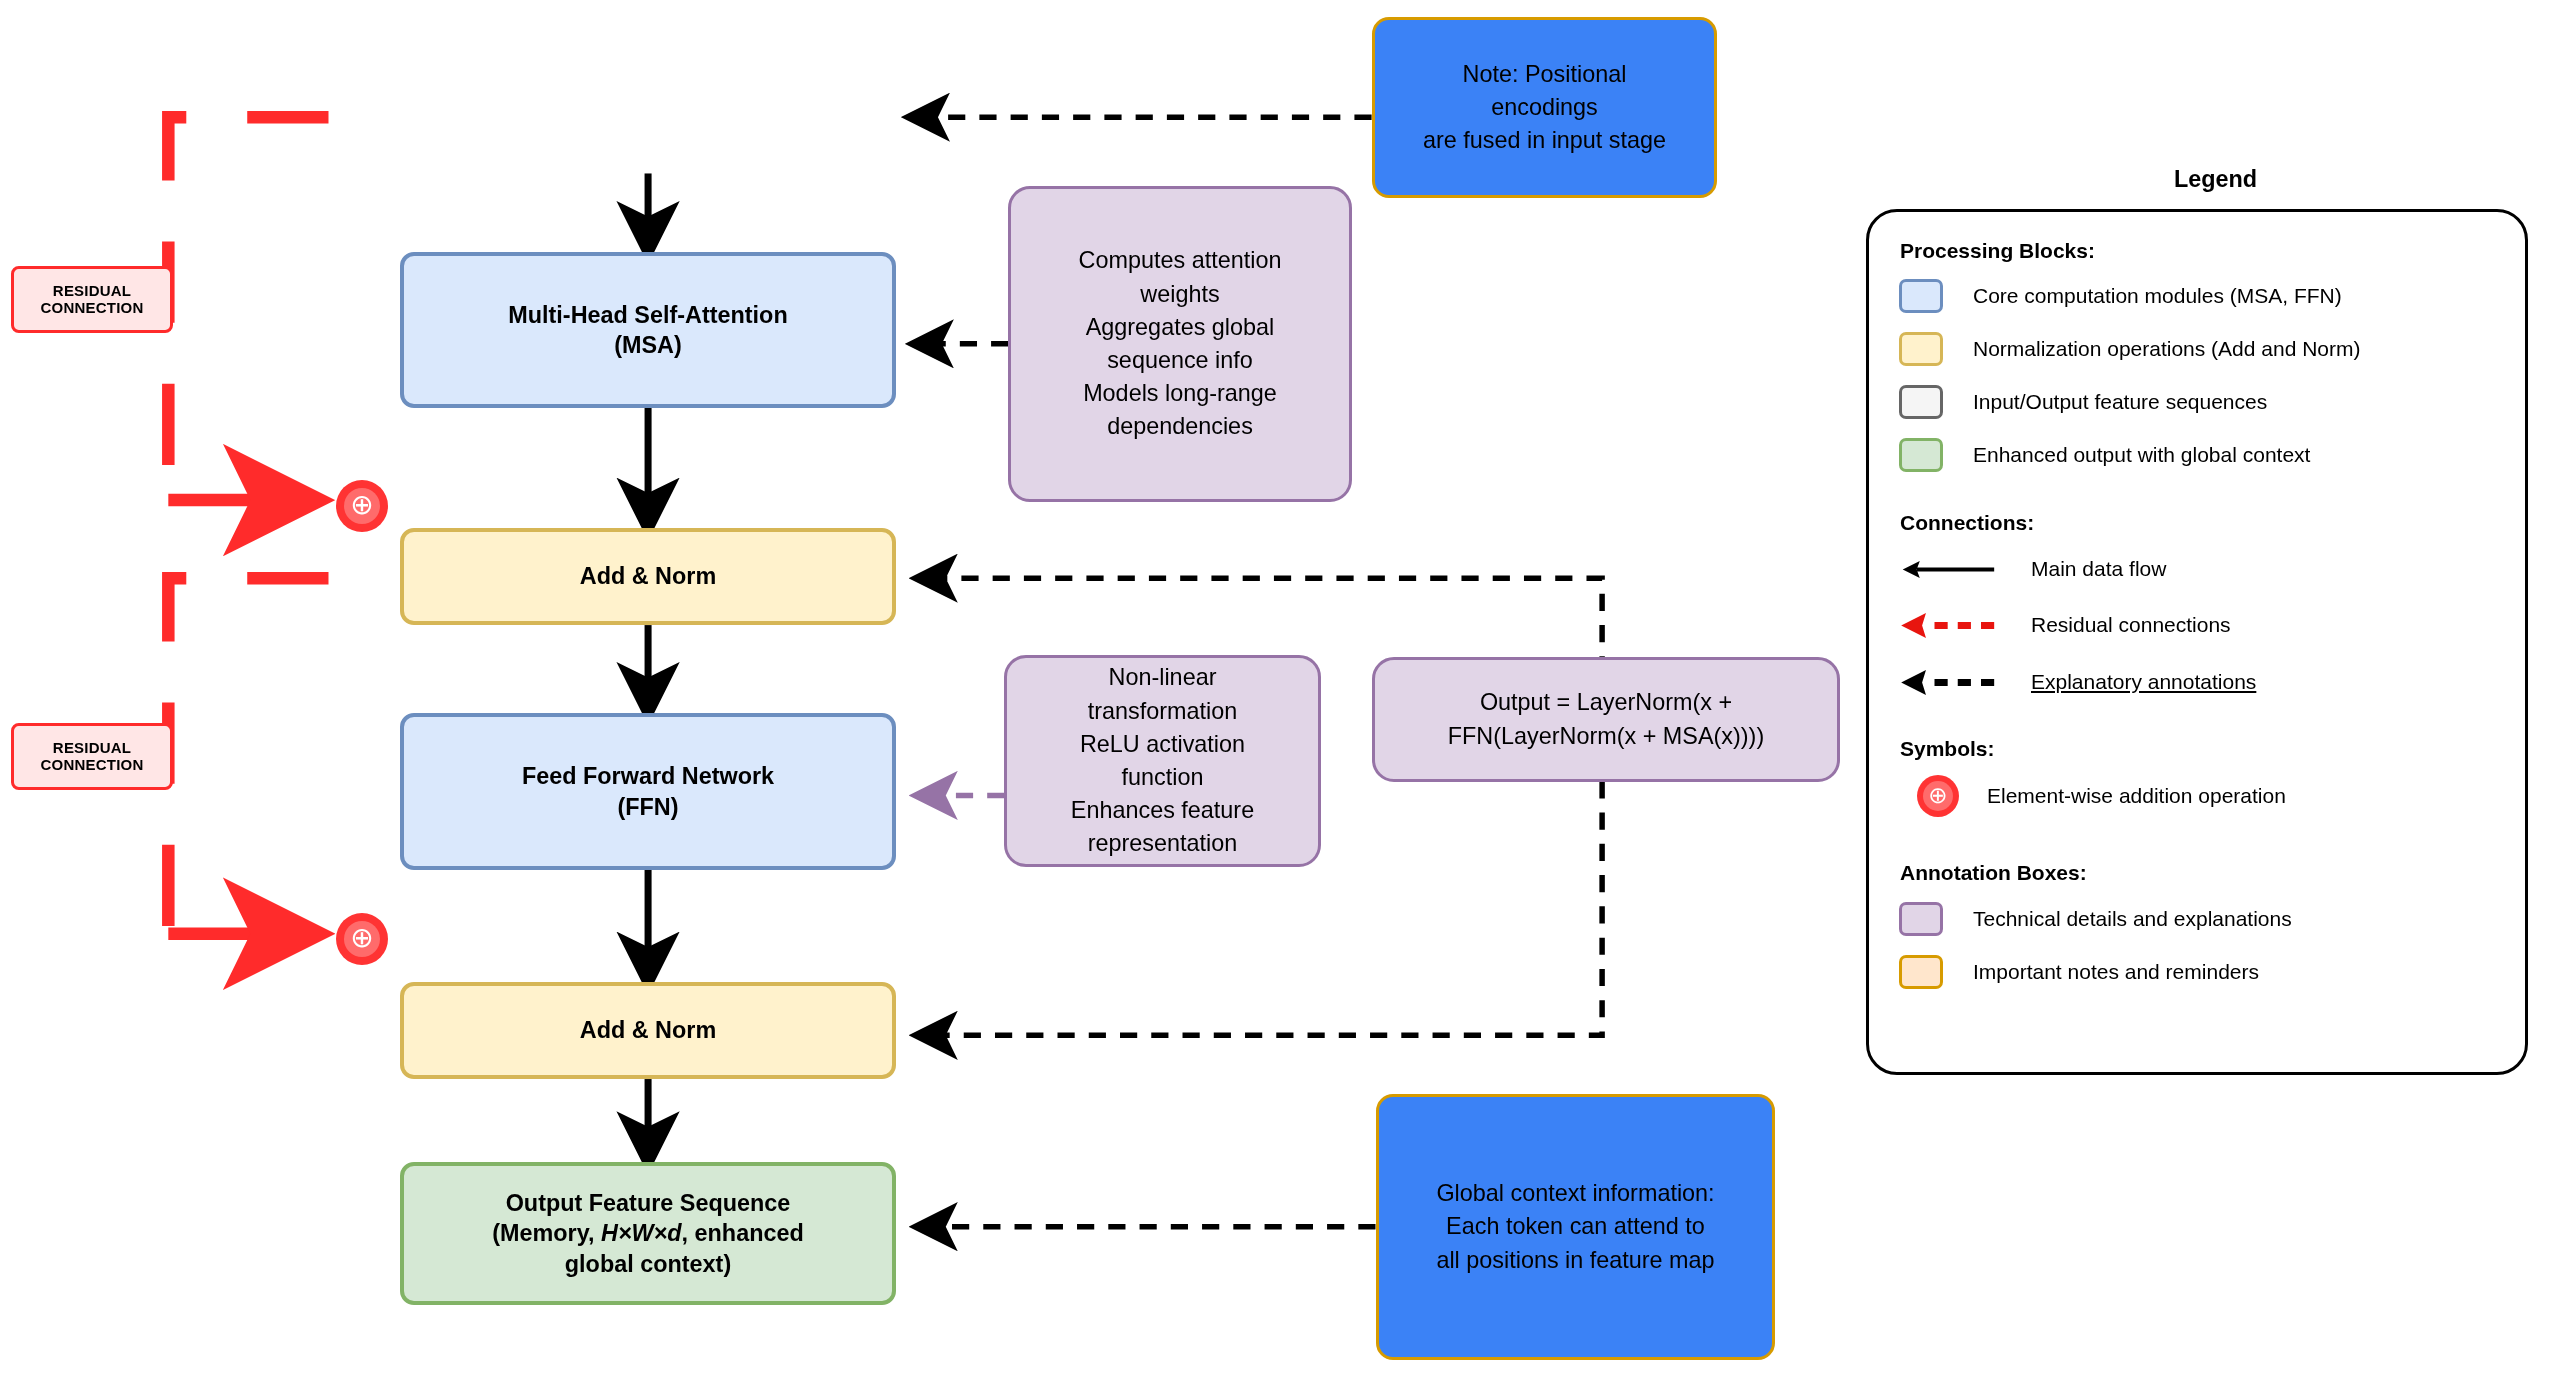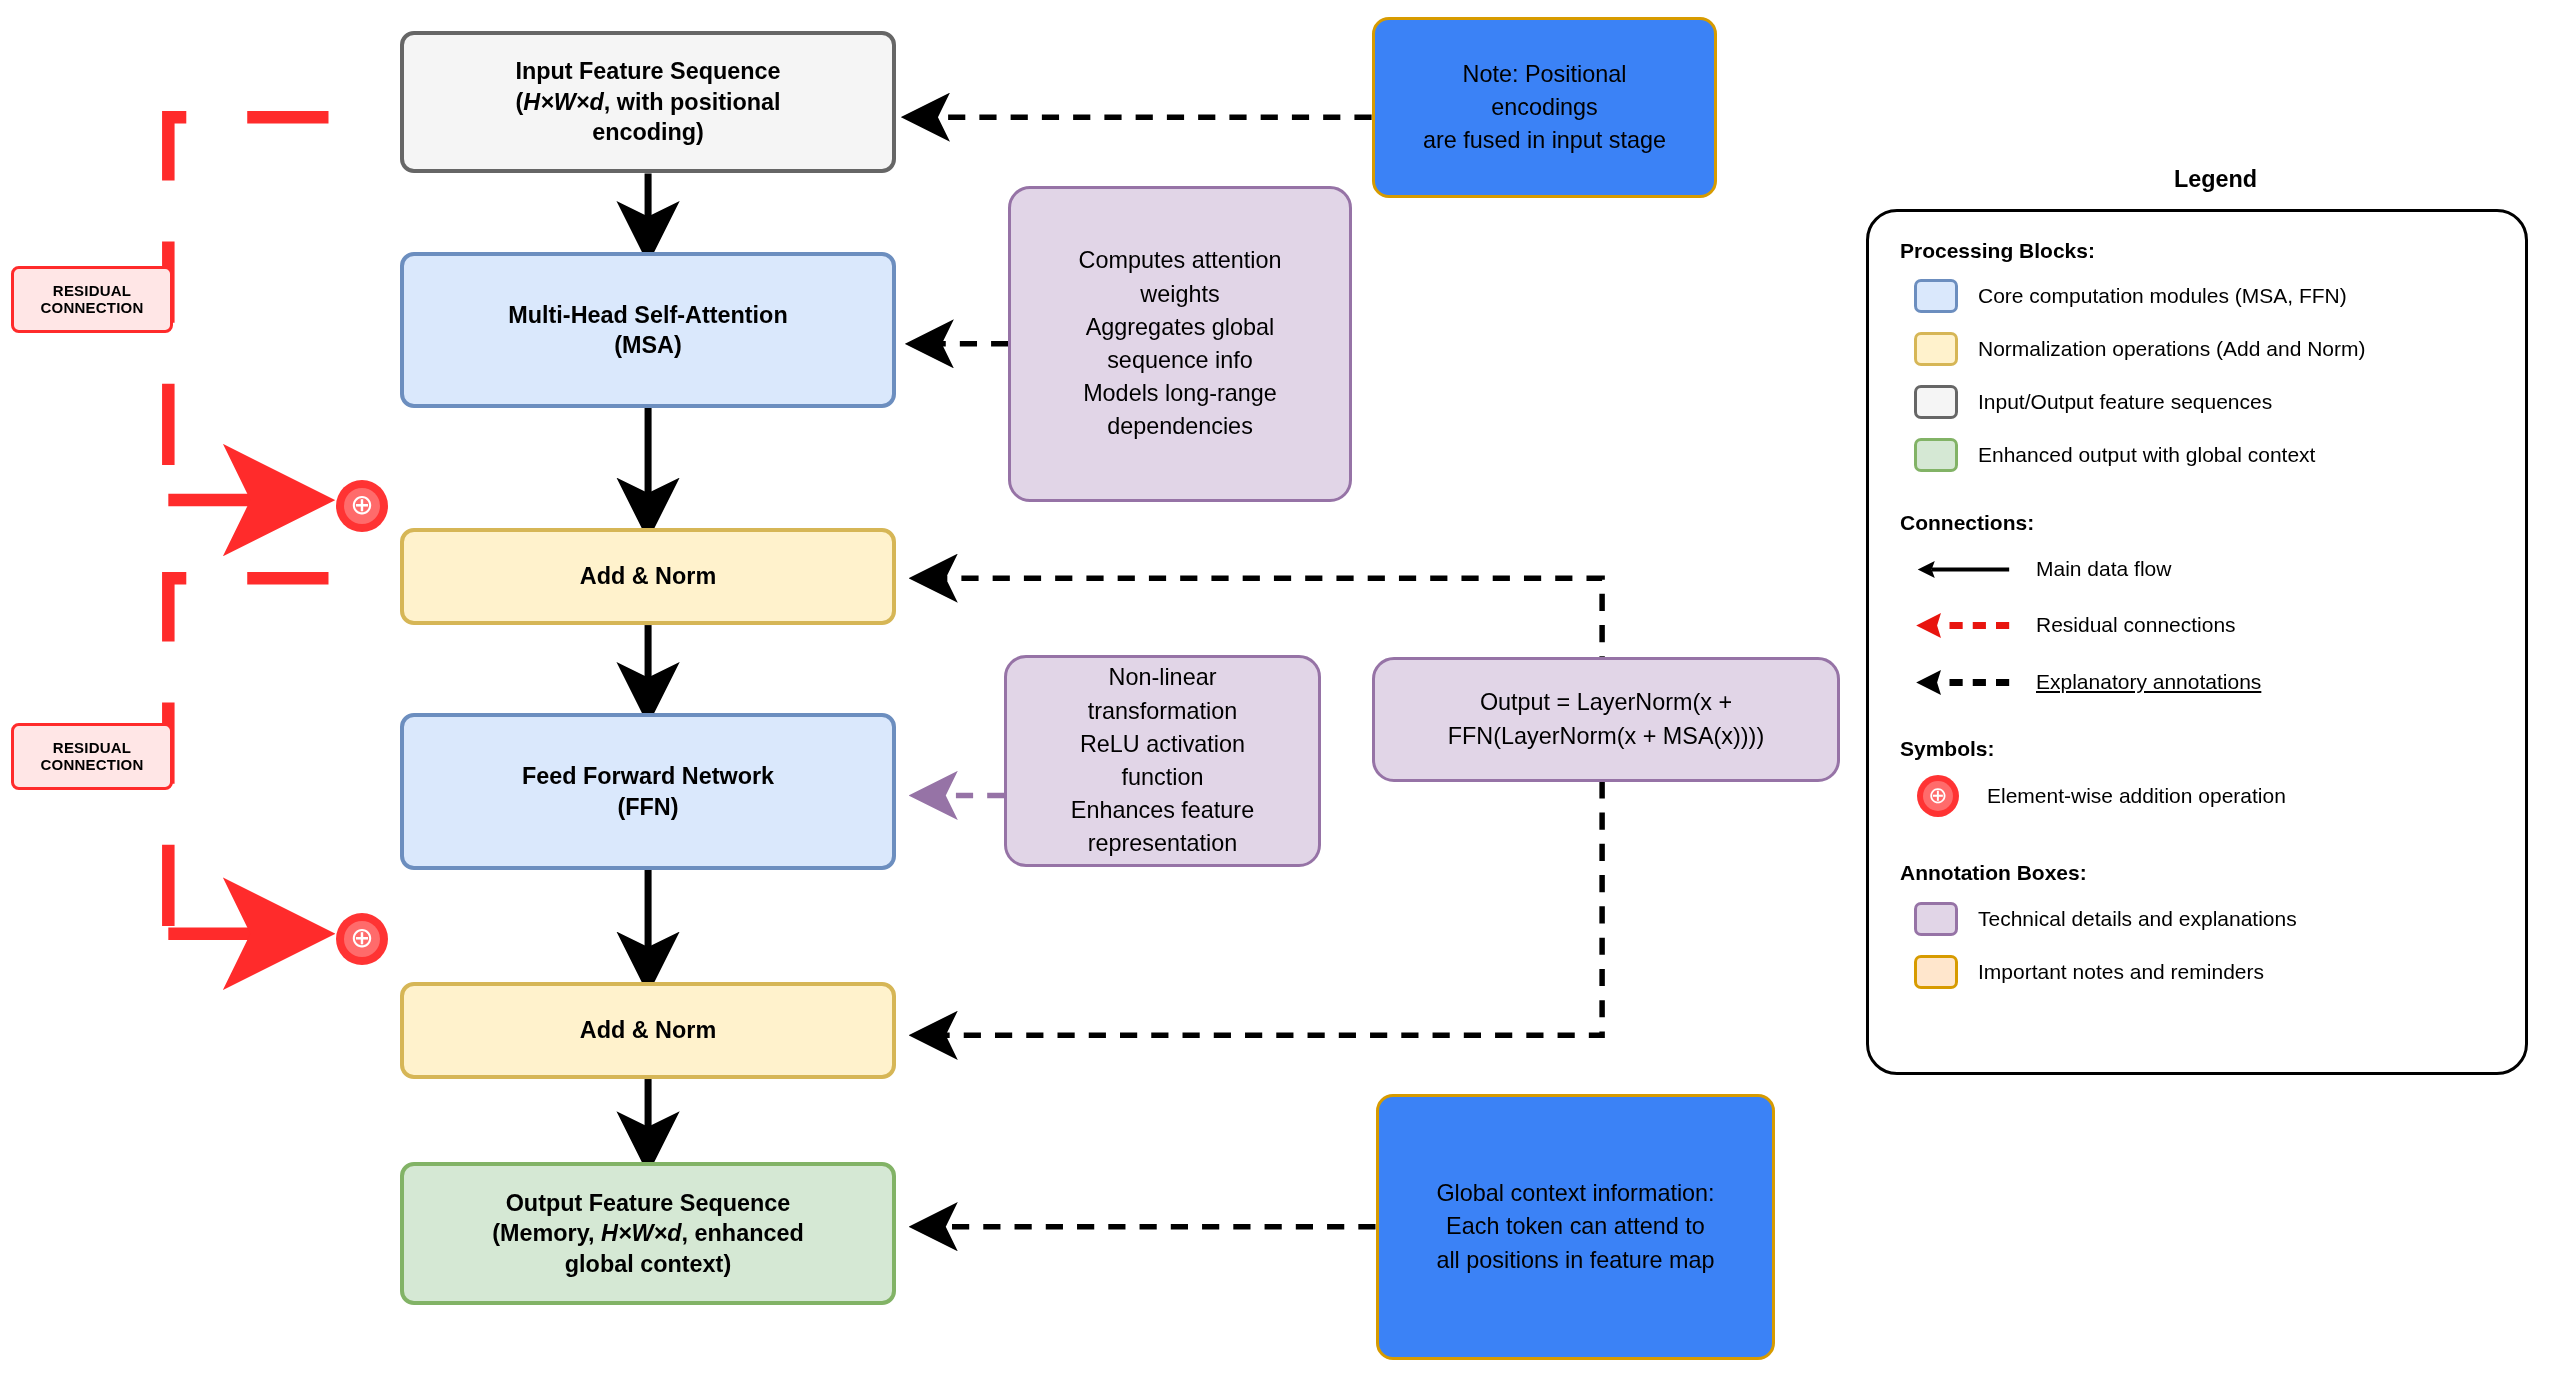--- a/index.html
+++ b/index.html
@@ -34,21 +34,21 @@
   .plus .ring{width:36px;height:36px;border-radius:50%;background:#ff6b6b;
         display:flex;align-items:center;justify-content:center;}
   .plus .glyph{color:#fff;font-size:28px;line-height:1;font-weight:400;margin-top:-1.6px;}
 
   
   #legend-title{position:absolute;left:1860px;top:166px;width:711px;text-align:center;
                 font-size:23.4px;font-weight:bold;color:#000;}
   #legend-box{position:absolute;left:1866px;top:209px;width:662px;height:866px;
               border:3.9px solid #000;border-radius:31px;background:#fff;box-sizing:border-box;}
   .lg-head{position:absolute;font-size:21px;font-weight:bold;color:#000;left:31px;}
-  .lg-row{position:absolute;left:45px;display:flex;align-items:center;gap:20px;height:36px;}
+  .lg-row{position:absolute;left:30px;display:flex;align-items:center;gap:30px;height:36px;}
   .lg-sw{width:44px;height:34px;border-radius:7px;box-sizing:border-box;flex:0 0 auto;}
   .sw-blue{background:#dae8fc;border:3.1px solid #6c8ebf;}
   .sw-yellow{background:#fff2cc;border:3.1px solid #d6b656;}
   .sw-gray{background:#f5f5f5;border:3.1px solid #666666;}
   .sw-green{background:#d5e8d4;border:3.1px solid #82b366;}
   .sw-purple{background:#e1d5e7;border:3.1px solid #9673a6;}
   .sw-orange{background:#ffe6cc;border:3.1px solid #d79b00;}
   .lg-lbl{font-size:21px;color:#000;white-space:nowrap;}
   .lg-ico{width:102px;height:31px;flex:0 0 auto;}
   .lg-plus{position:relative;width:42px;height:42px;border-radius:50%;background:#ff3333;
@@ -102,27 +102,20 @@
     </g>
 
     <g stroke="#ff2b2b" stroke-width="16" fill="none" stroke-dasharray="104 78" stroke-linecap="butt">
       <path d="M420,740 L215,740 L215,1195"></path>
     </g>
     <g stroke="#ff2b2b" stroke-width="16" fill="none" marker-end="url(#ar)">
       <line x1="215" y1="1195" x2="400" y2="1195"></line>
     </g>
   </svg>
 
-  <div class="node b-input" style="left:400px;top:31px;width:496px;height:142px;">
-    <div class="inner t-bold">
-      <div>Input Feature Sequence</div>
-      <div><span>(</span><em>H×W×d</em><span>, with positional</span></div>
-      <div>encoding)</div>
-    </div>
-  </div>
 
   <div class="node b-blue" style="left:400px;top:252px;width:496px;height:156px;">
     <div class="inner t-bold">
       <div>Multi-Head Self-Attention</div>
       <div>(MSA)</div>
     </div>
   </div>
 
   <div class="node b-yellow" style="left:400px;top:528px;width:496px;height:97px;">
     <div class="inner t-bold">Add &amp; Norm</div>

